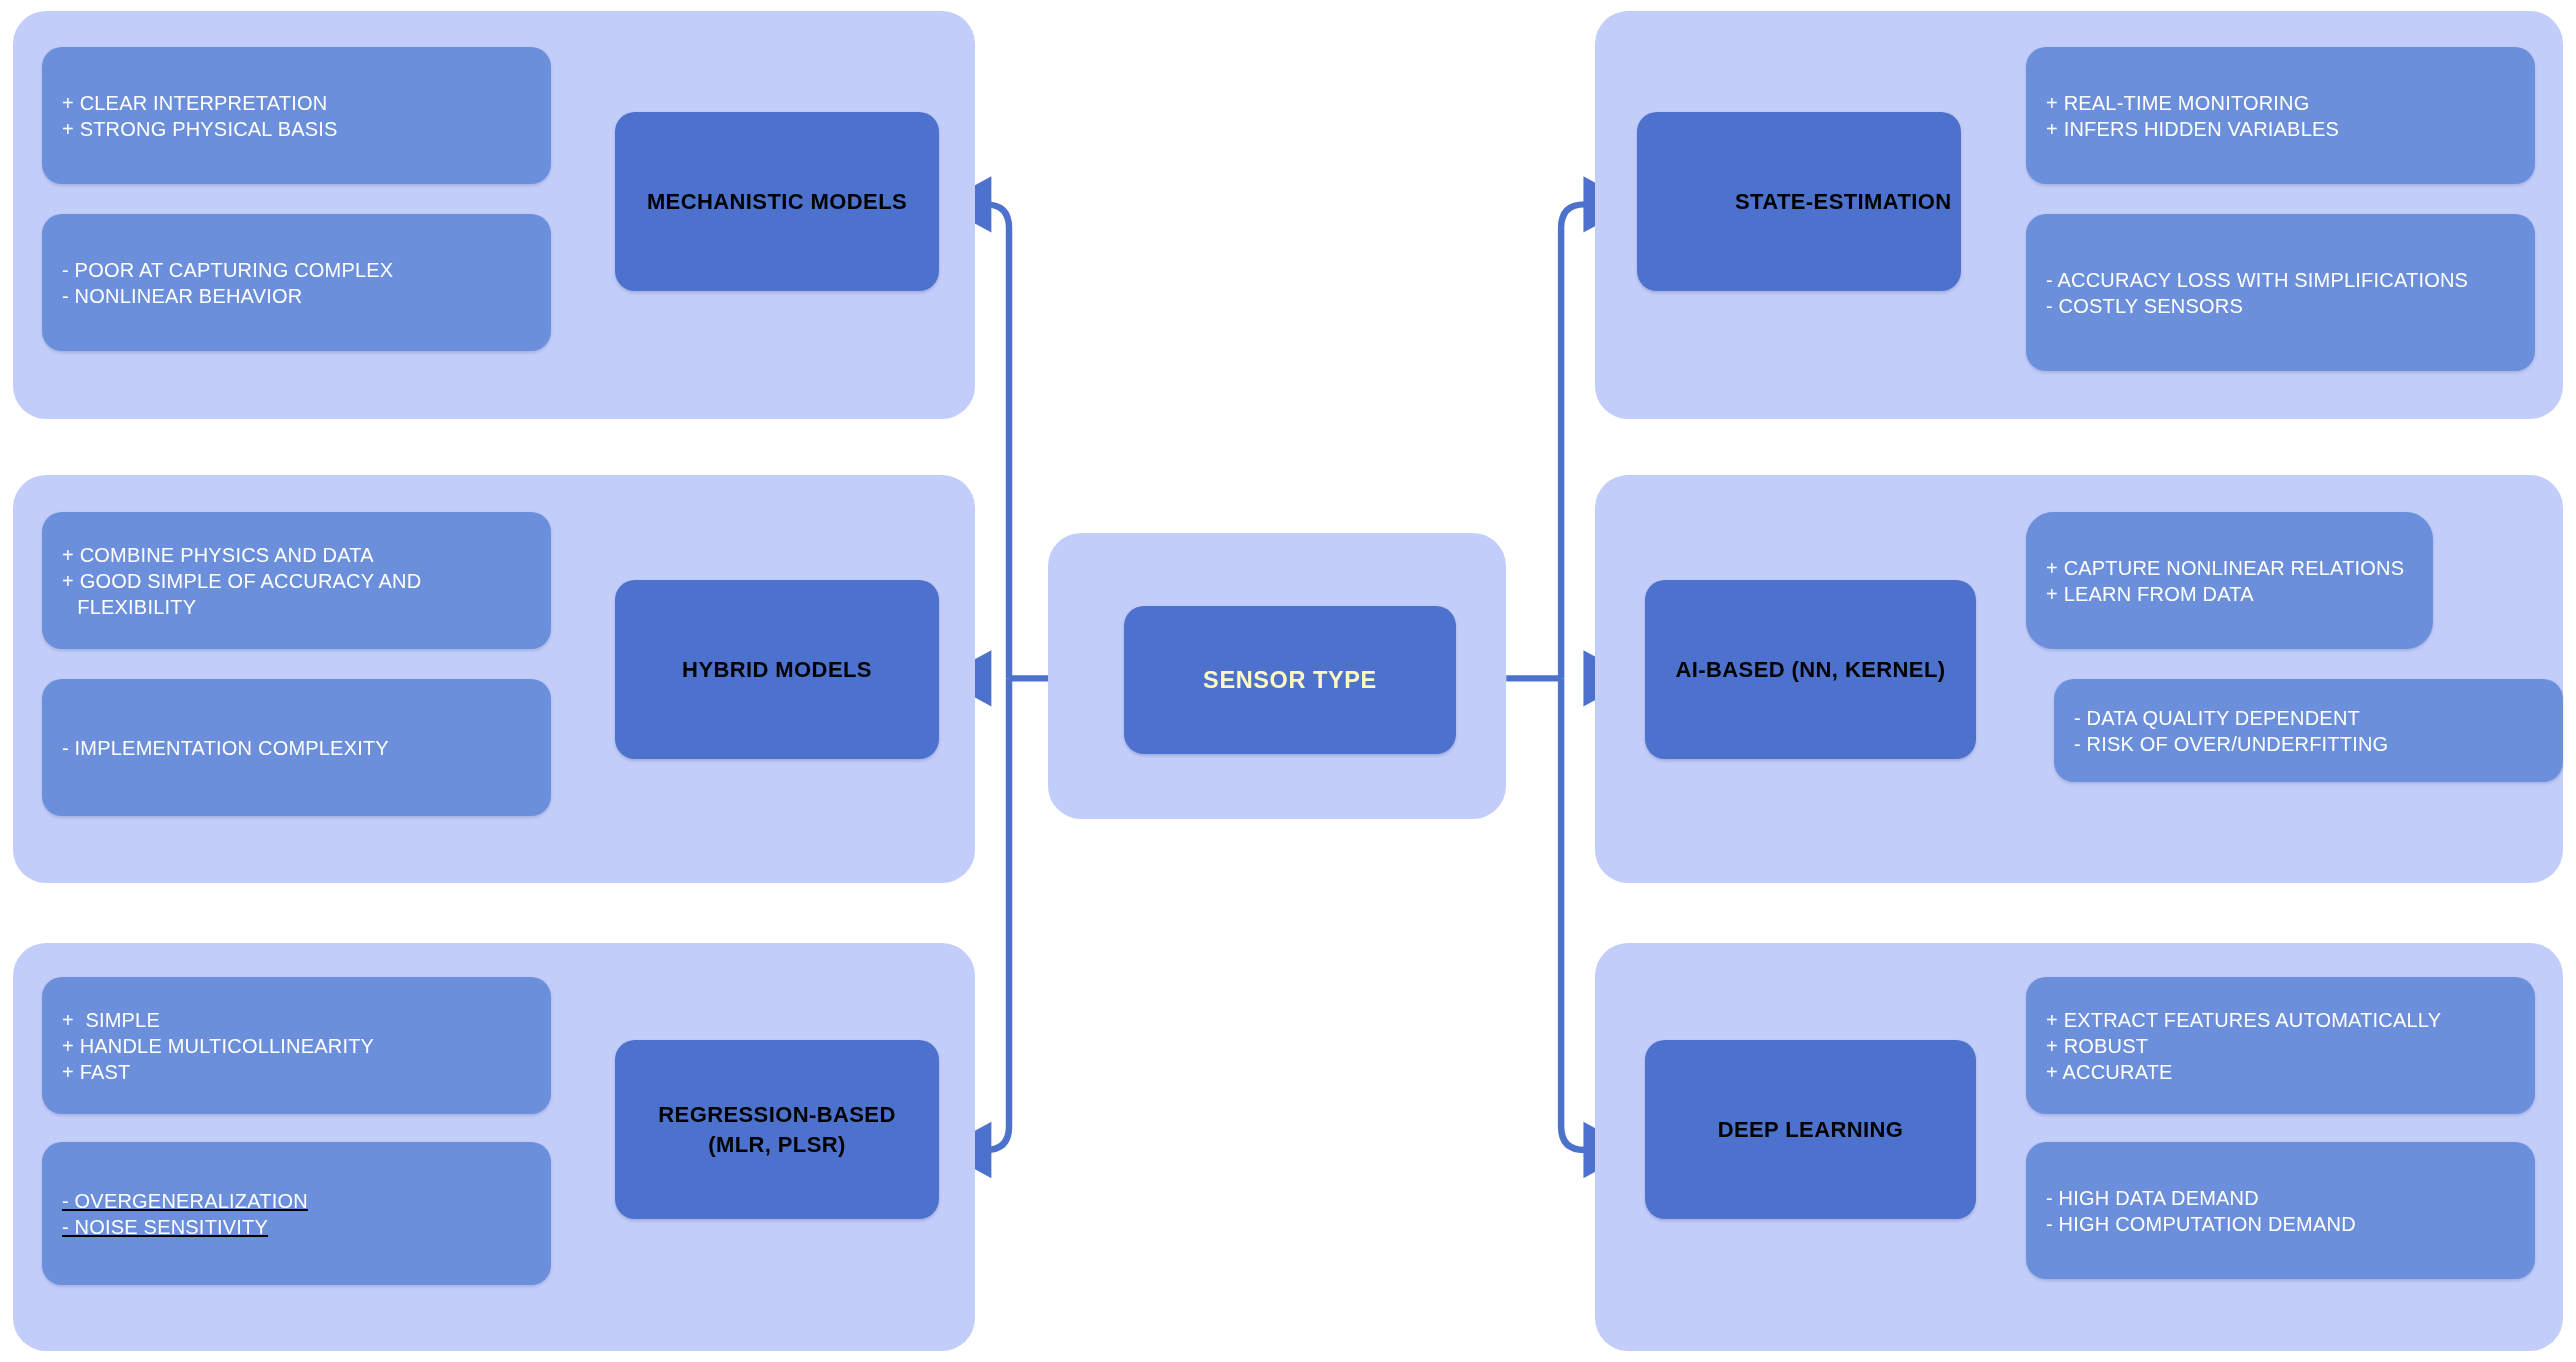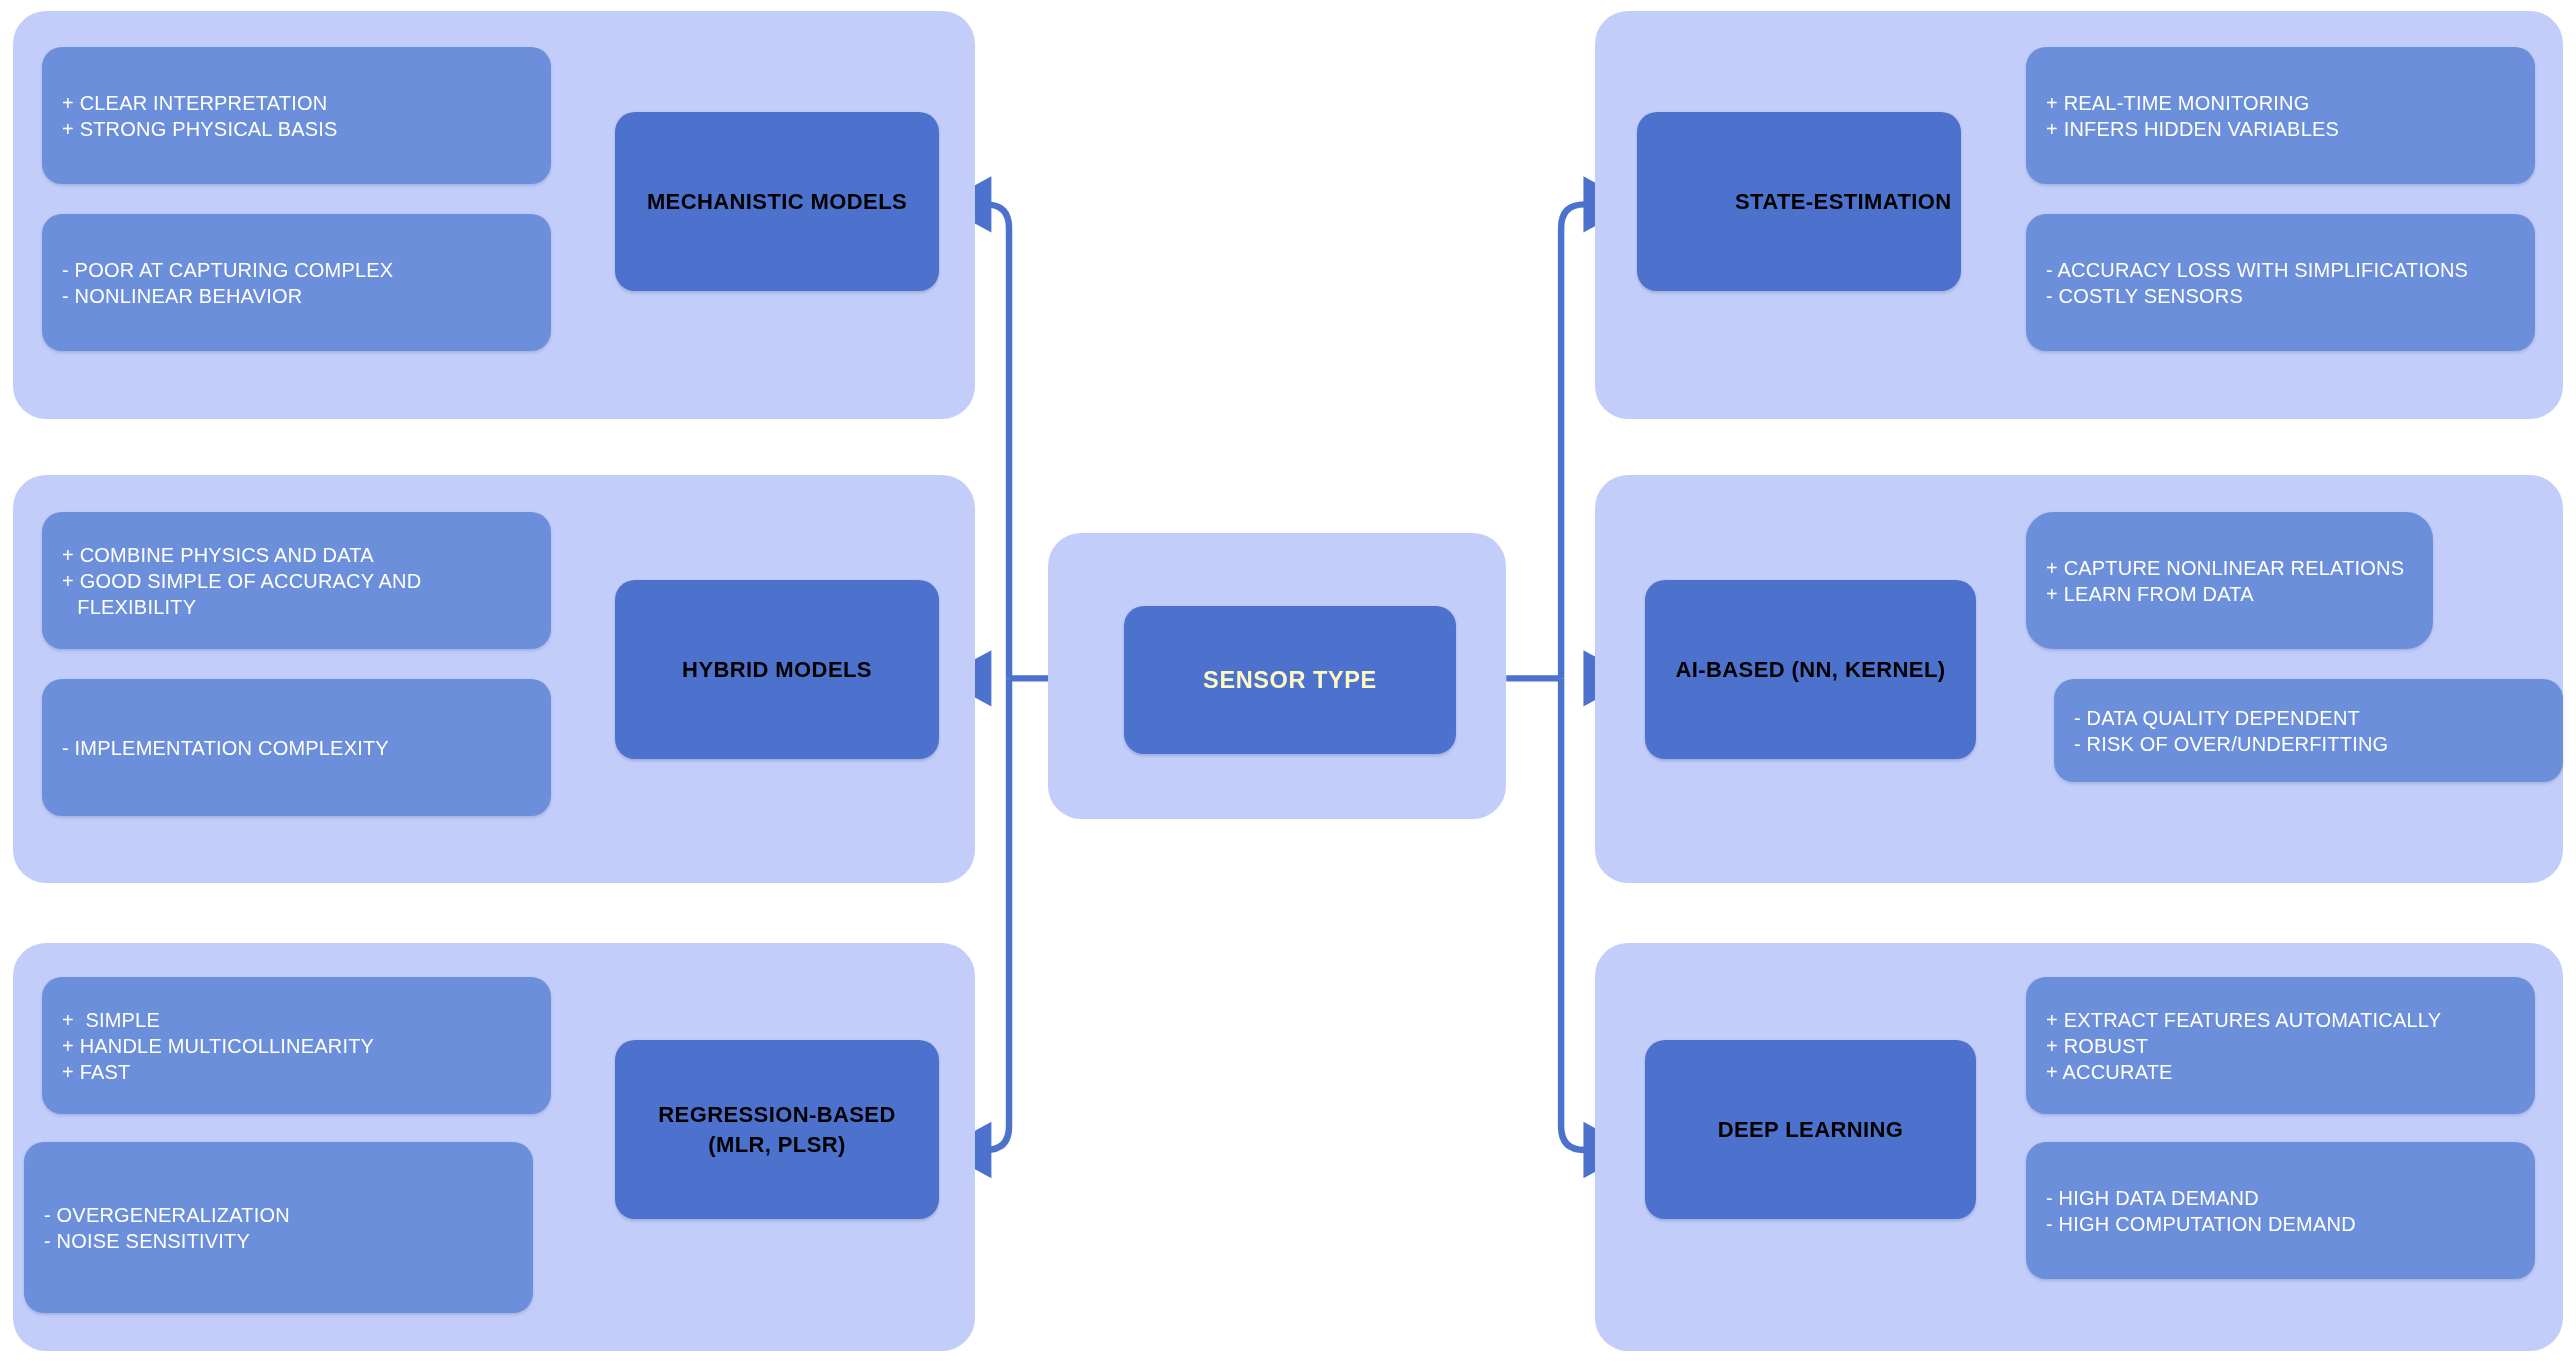--- a/index.html
+++ b/index.html
@@ -130,21 +130,21 @@
   </div>
 
   <div class="panel" style="left:13px;top:943px;width:962px;height:408px;"></div>
   <div class="pc-box" style="left:42px;top:977px;width:509px;height:137px;">
     <div class="lines">
       <div>+  SIMPLE</div>
       <div>+ HANDLE MULTICOLLINEARITY</div>
       <div>+ FAST</div>
     </div>
   </div>
-  <div class="pc-box" style="left:24px;top:1142px;width:509px;height:171px;">
+  <div class="pc-box" style="left:42px;top:1142px;width:509px;height:143px;text-decoration:underline;">
     <div class="lines">
       <div>- OVERGENERALIZATION</div>
       <div>- NOISE SENSITIVITY</div>
     </div>
   </div>
   <div class="cat-node" style="left:615px;top:1040px;width:324px;height:179px;white-space:pre-line;">
     <span>REGRESSION-BASED
 (MLR, PLSR)</span>
   </div>
 
@@ -156,21 +156,21 @@
   <div class="panel" style="left:1595px;top:10.6px;width:968px;height:408px;"></div>
   <div class="cat-node" style="left:1637px;top:112px;width:324px;height:179px;justify-content:flex-end;">
     <span>STATE-ESTIMATION</span>
   </div>
   <div class="pc-box" style="left:2026px;top:47px;width:509px;height:137px;">
     <div class="lines">
       <div>+ REAL-TIME MONITORING</div>
       <div>+ INFERS HIDDEN VARIABLES</div>
     </div>
   </div>
-  <div class="pc-box" style="left:2026px;top:214px;width:509px;height:137px;">
+  <div class="pc-box" style="left:2026px;top:214px;width:509px;height:157px;">
     <div class="lines">
       <div>- ACCURACY LOSS WITH SIMPLIFICATIONS</div>
       <div>- COSTLY SENSORS</div>
     </div>
   </div>
 
   <div class="panel" style="left:1595px;top:475px;width:968px;height:408px;"></div>
   <div class="cat-node" style="left:1645px;top:580px;width:331px;height:179px;">
     <span>AI-BASED (NN, KERNEL)</span>
   </div>

